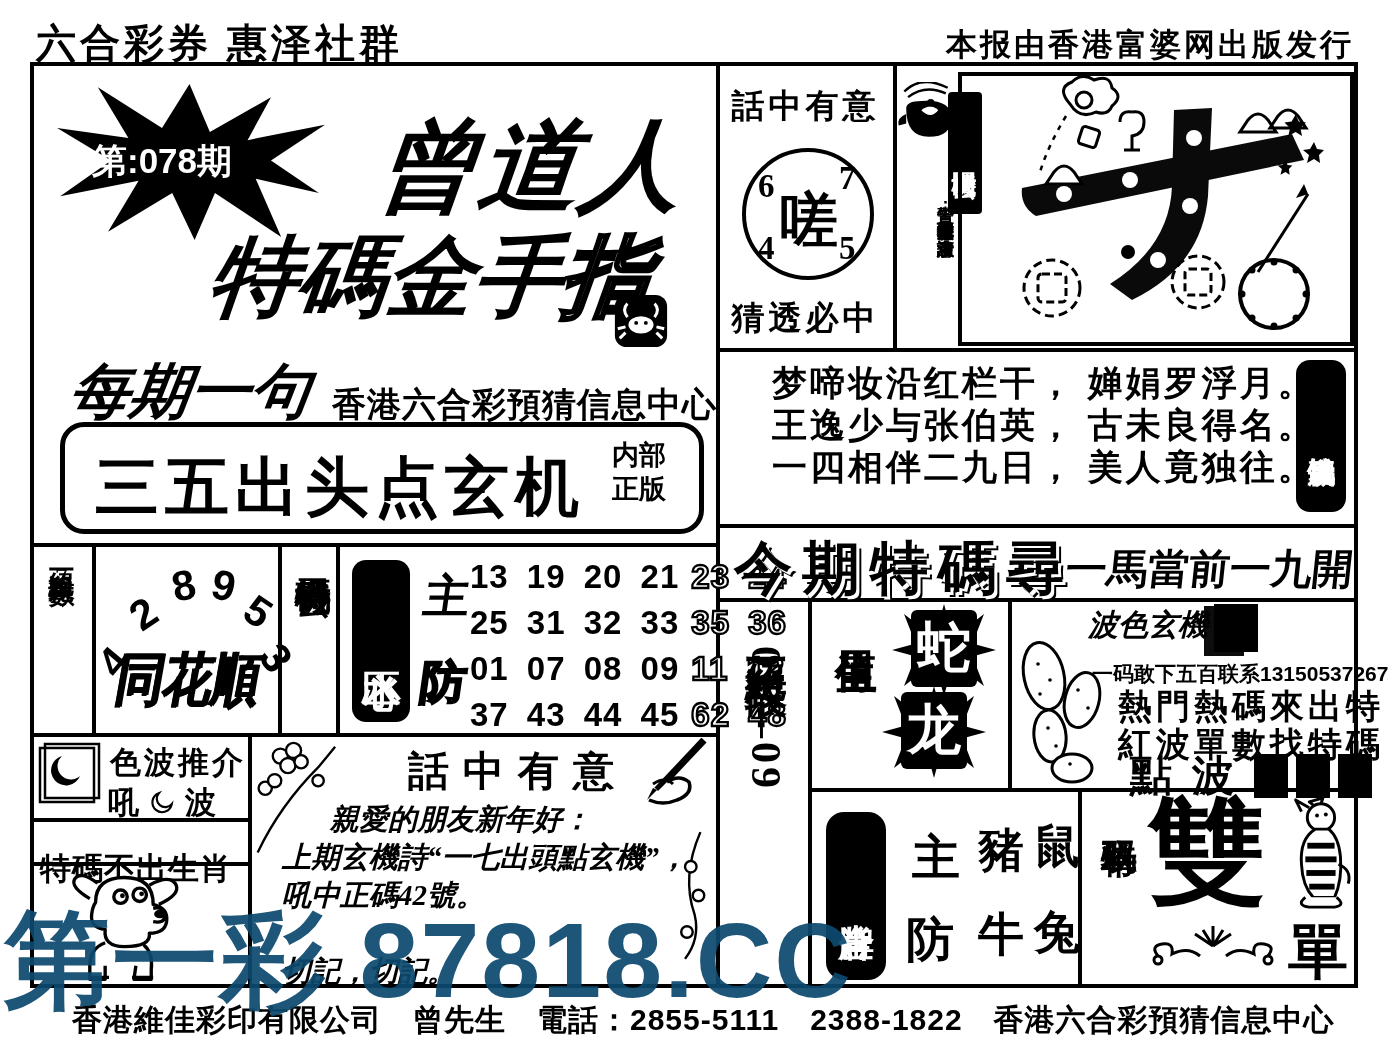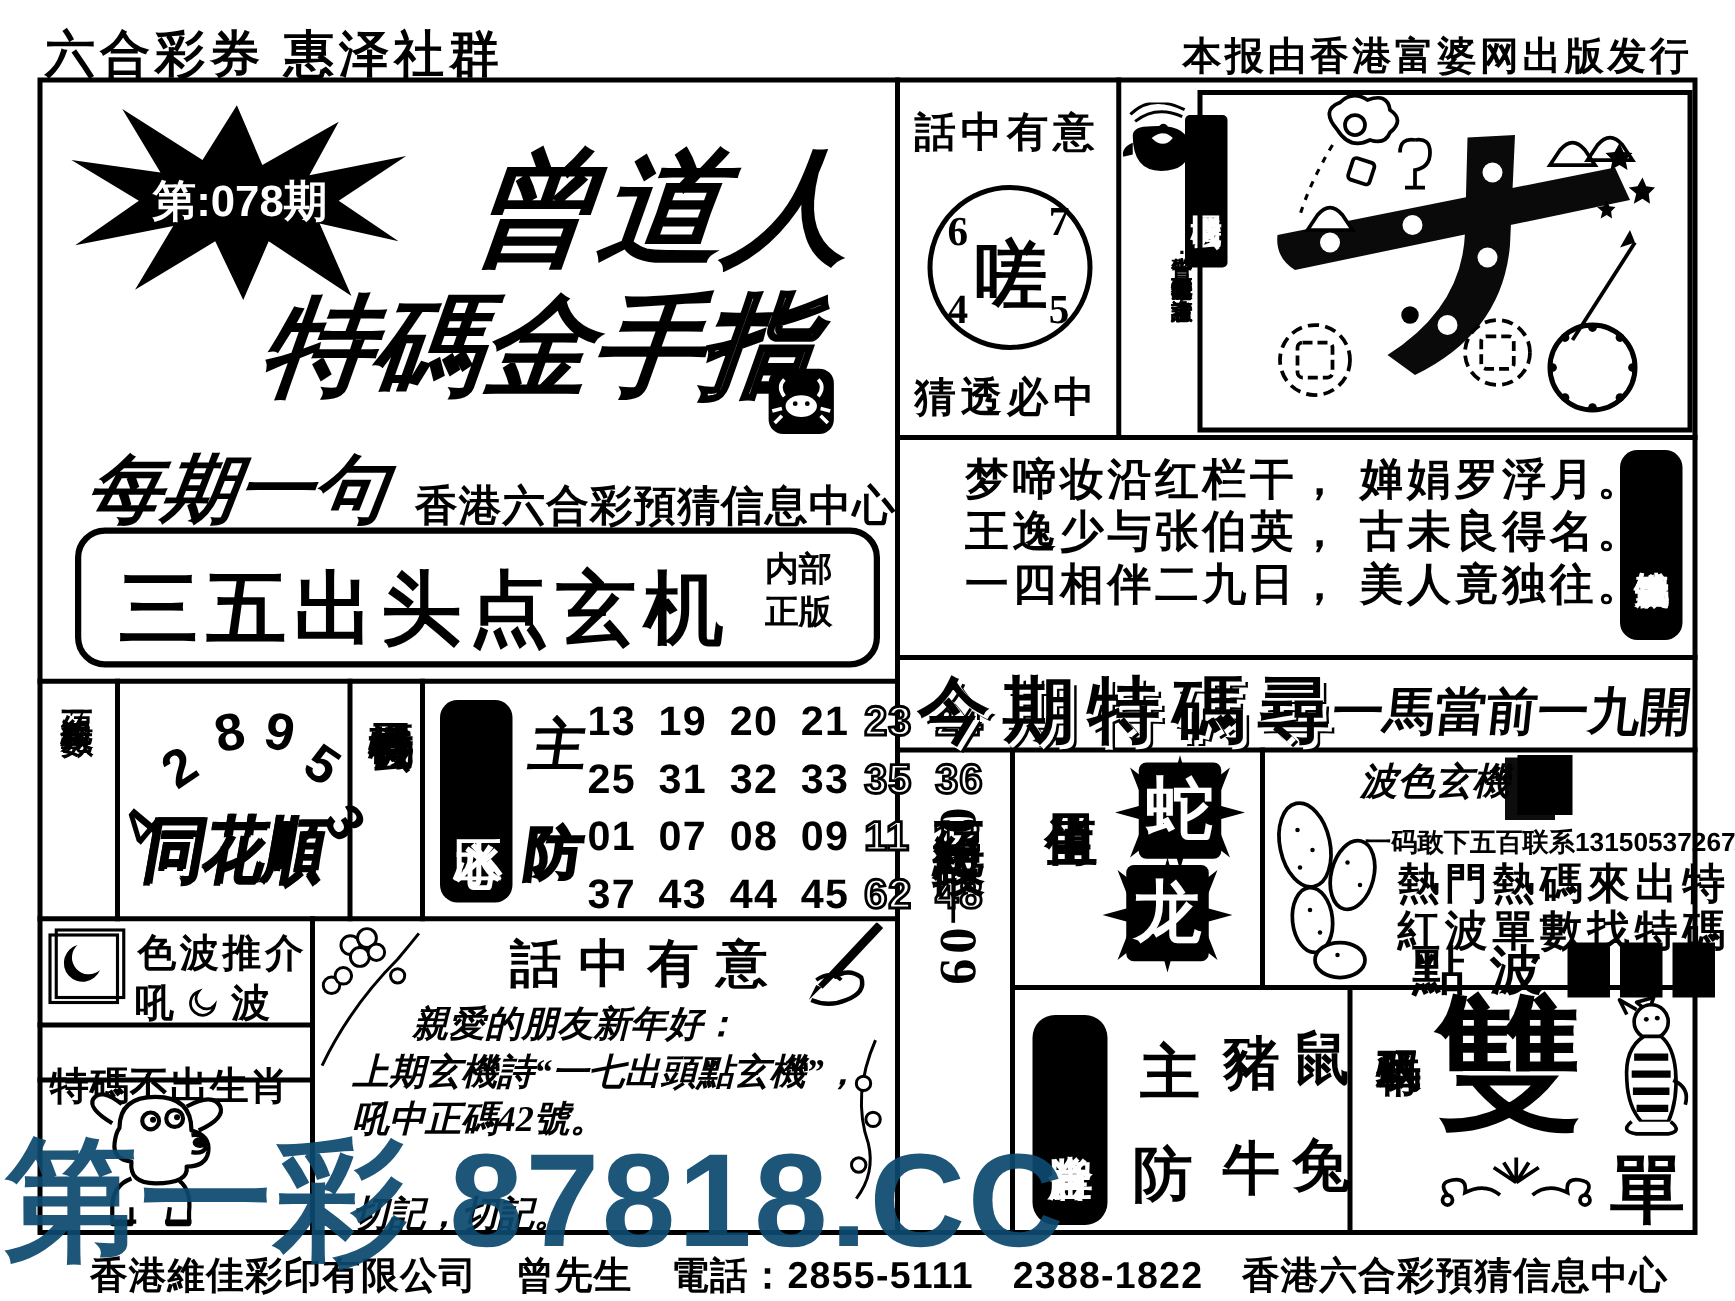--- a/index.html
+++ b/index.html
@@ -31,21 +31,21 @@
 
   <div class="abs" style="left:36px;top:16px;font-size:40px;font-weight:900;letter-spacing:4px;">六合彩券  惠泽社群</div>
   <div class="abs" style="right:34px;top:24px;font-size:31px;font-weight:900;letter-spacing:3px;">本报由香港富婆网出版发行</div>
 
   <div class="box" style="left:30px;top:62px;width:1328px;height:926px;"></div>
   <div class="vline" style="left:716px;top:62px;height:926px;"></div>
 
   <svg class="abs" viewBox="0 0 270 160" style="left:52px;top:78px;width:275px;height:165px;">
     <polygon fill="#000" points="135,5 155,52 215,18 192,60 268,45 215,80 262,112 200,98 225,155 160,112 140,158 118,112 55,150 85,100 8,115 58,80 5,48 75,58 45,8 108,48"></polygon>
   </svg>
-  <div class="abs" style="left:92px;top:138px;width:200px;text-align:center;color:#fff;font-size:35px;font-weight:900;z-index:2;">第:078期</div>
+  <div class="abs" style="left:92px;top:138px;width:200px;color:#fff;font-size:35px;font-weight:900;z-index:2;">第:078期</div>
 
   <div class="abs" style="left:378px;top:100px;font-size:100px;font-weight:900;font-style:italic;transform:skewX(-6deg);letter-spacing:2px;">曾道人</div>
   <div class="abs" style="left:210px;top:218px;font-size:88px;font-weight:900;font-style:italic;transform:skewX(-6deg);white-space:nowrap;">
     <span>特碼金手</span><span style="color:#fff;-webkit-text-stroke:3px #000;">指</span>
   </div>
 
   <svg class="abs" viewBox="0 0 60 60" style="left:612px;top:292px;width:58px;height:58px;">
     <rect x="3" y="3" width="54" height="54" rx="12" fill="#000"></rect>
     <ellipse cx="30" cy="34" rx="13" ry="9" fill="#fff"></ellipse>
     <path d="M16,26 Q10,18 16,12 M44,26 Q50,18 44,12 M14,36 L6,38 M14,42 L8,48 M46,36 L54,38 M46,42 L52,48" stroke="#fff" stroke-width="3" fill="none"></path>

